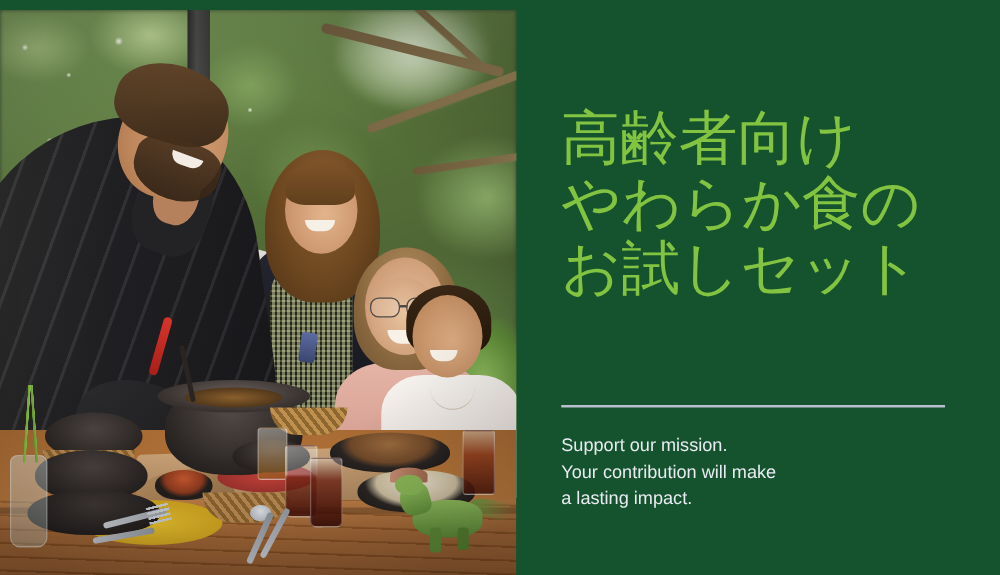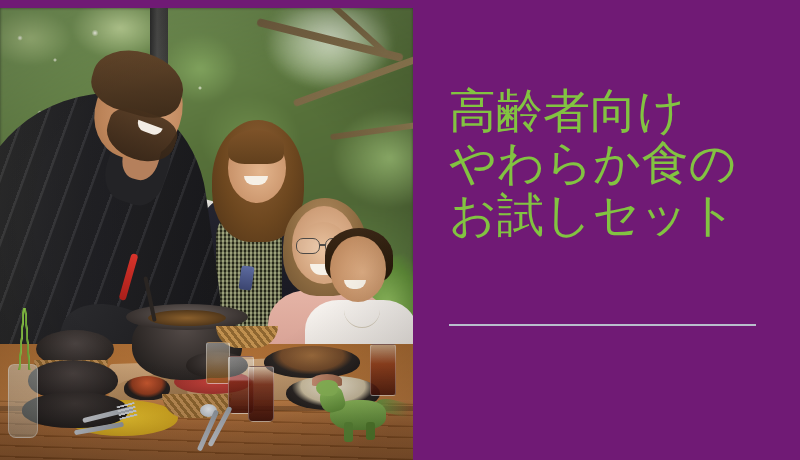--- a/index.html
+++ b/index.html
@@ -8,21 +8,21 @@
     width: 800px;
     height: 460px;
     overflow: hidden;
     font-family: "Liberation Sans", sans-serif;
   }
 
   #banner {
     position: relative;
     width: 800px;
     height: 460px;
-    background: #701a75;
+    background: #14532d;
     overflow: hidden;
   }
 
   
   #photo-panel {
     position: absolute;
     left: 0;
     top: 8px;
     width: 413px;
     height: 452px;
@@ -618,15 +618,18 @@
     <div class="photo-layer dino-head"></div>
 
     <div class="photo-layer photo-vignette"></div>
   </div>
 
   <div id="text-panel">
     <div id="headline">高齢者向け
 やわらか食の
 お試しセット</div>
     <div id="divider"></div>
+    <div id="bodytext">Support our mission.
+Your contribution will make
+a lasting impact.</div>
   </div>
 
 </div>
 
 </body></html>

